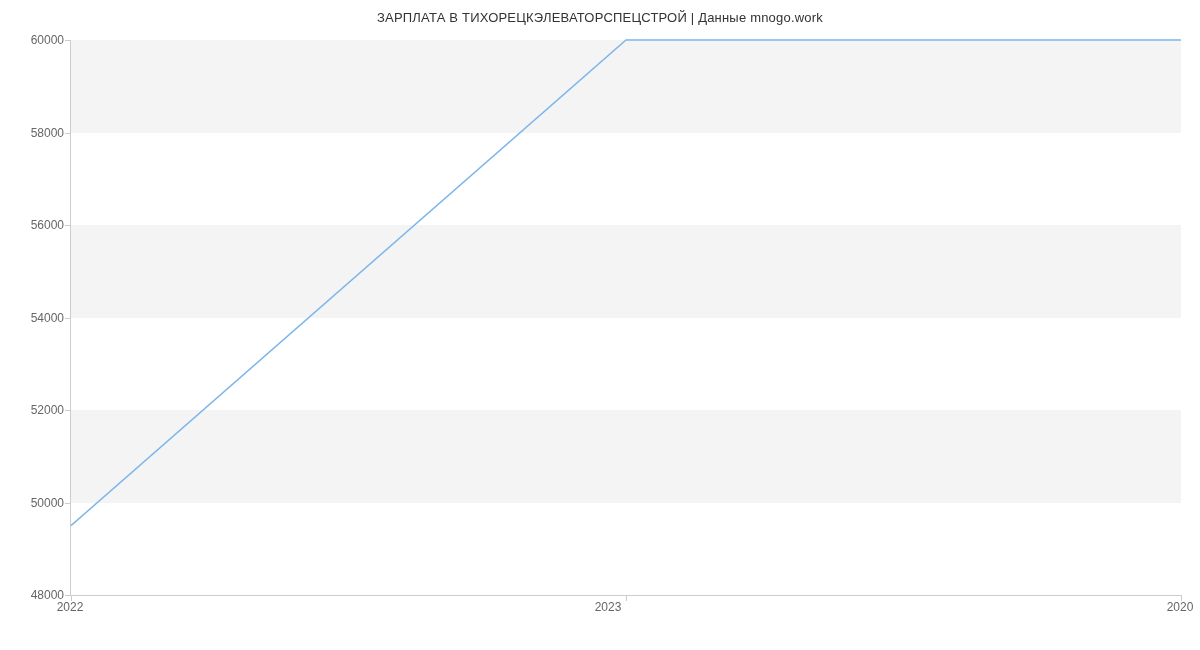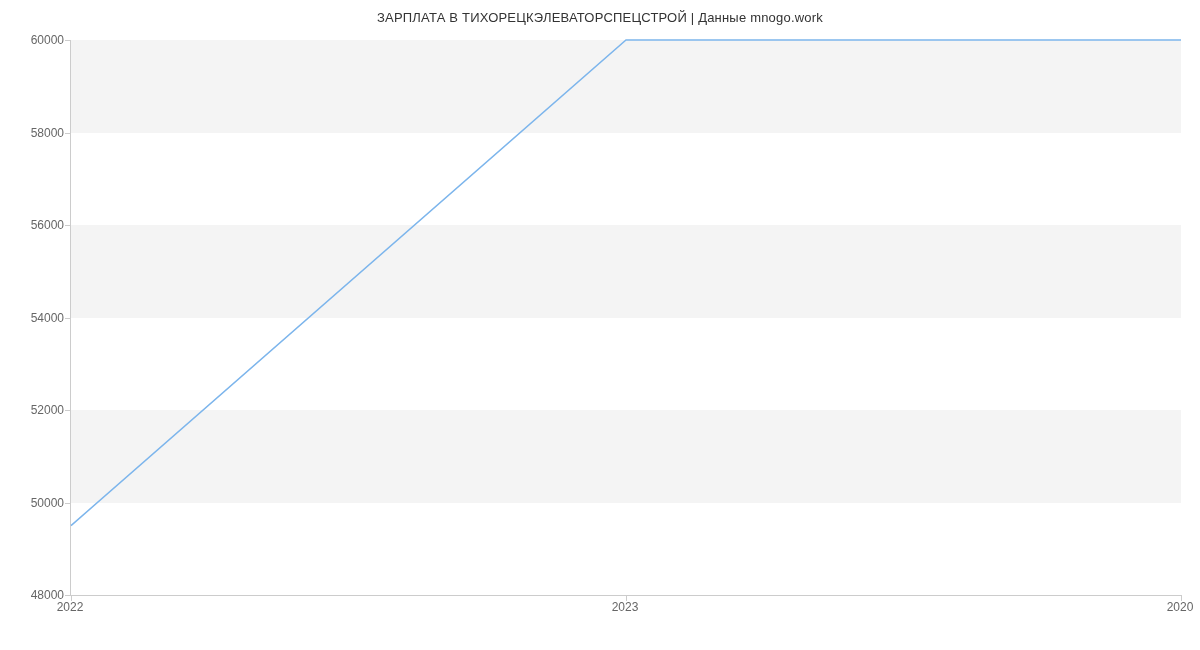--- a/index.html
+++ b/index.html
@@ -111,15 +111,15 @@
       <div class="tick-x" style="left: 1110px;"></div>
     </div>
 <div class="y-label" style="top: 595px;">48000</div>
     <div class="y-label" style="top: 502.5px;">50000</div>
     <div class="y-label" style="top: 410px;">52000</div>
     <div class="y-label" style="top: 317.5px;">54000</div>
     <div class="y-label" style="top: 225px;">56000</div>
     <div class="y-label" style="top: 132.5px;">58000</div>
     <div class="y-label" style="top: 40px;">60000</div>
     <div class="x-label" style="left: 70px;">2022</div>
-    <div class="x-label" style="left: 625px;">2023</div>
+    <div class="x-label" style="left: 608px;">2023</div>
     <div class="x-label" style="left: 1180px;">2020</div>
   </div>
 
 </body></html>

